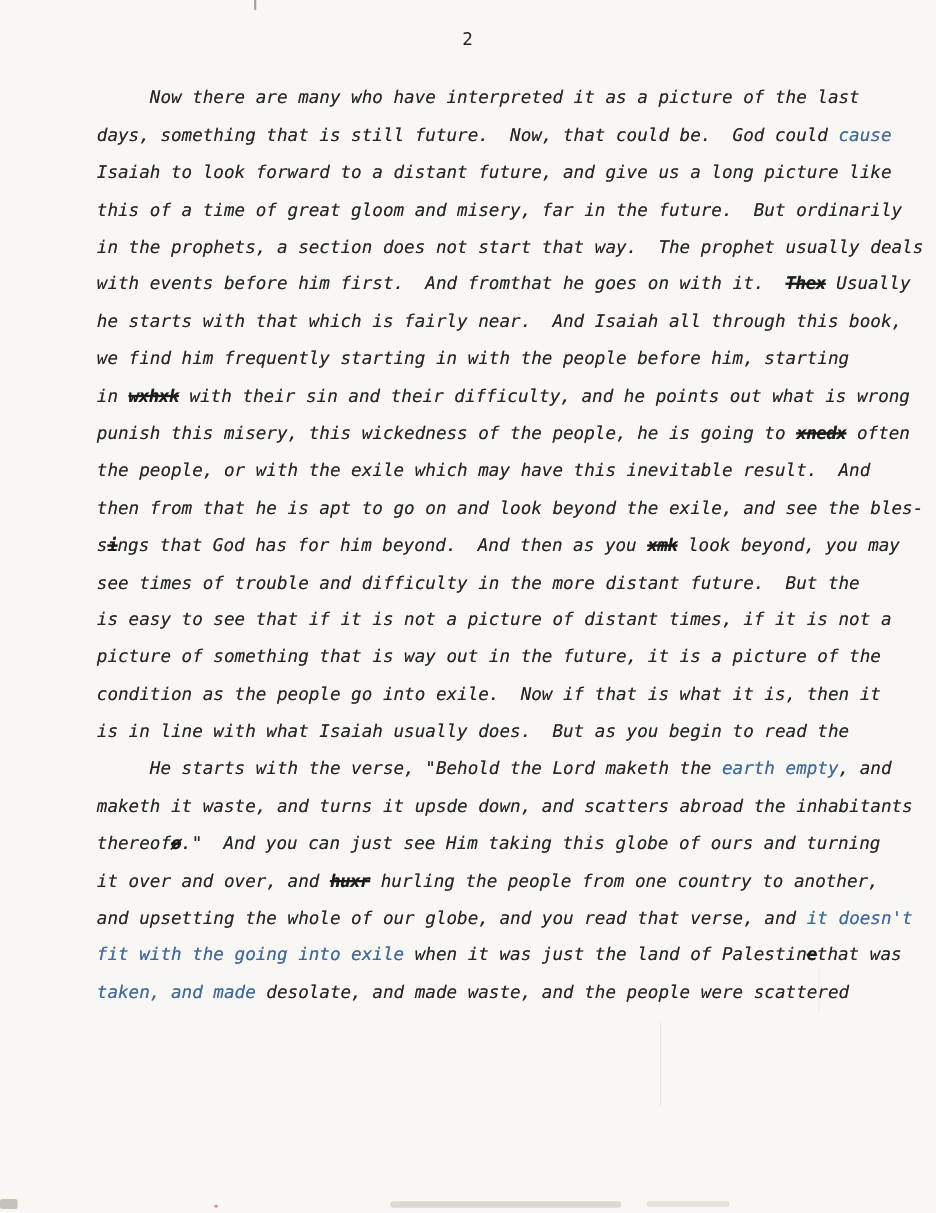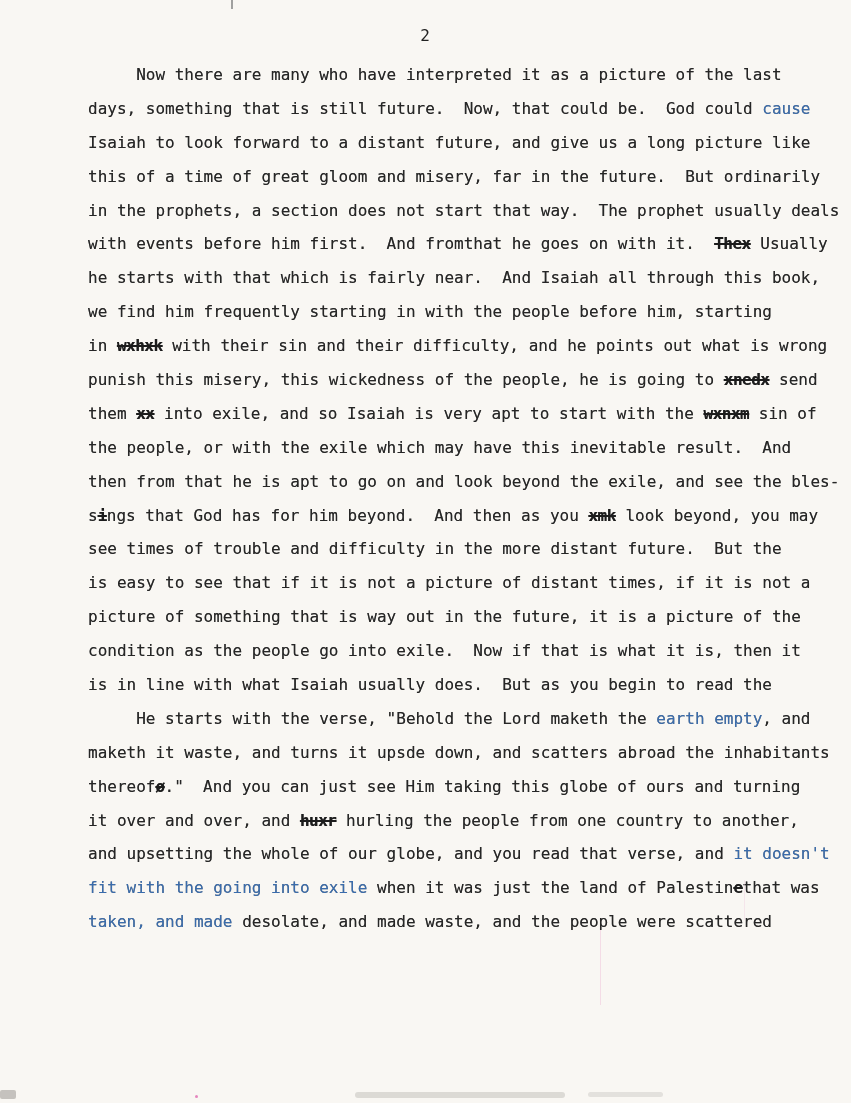--- a/index.html
+++ b/index.html
@@ -23,23 +23,24 @@
     top: 26px;
     left: 0;
     width: 100%;
     text-align: center;
     font-size: 16px;
     letter-spacing: 1px;
     color: #222;
   }
   .doc-body {
     position: absolute;
-    top: 58px;
+    top: 72px;
     left: 88px;
     width: 760px;
+    font-style: italic;
   }
   .text-line {
     height: 33.9px;
     line-height: 33.9px;
     white-space: pre;
     font-size: 16px;
     color: #262626;
     text-shadow: 0 0 0.4px rgba(30,30,30,0.55);
   }
   .seg-normal { color: inherit; }
@@ -70,22 +71,21 @@
   <div class="doc-body" id="doc-body">
       <div class="text-line"><span class="seg-normal">     Now there are many who have interpreted it as a picture of the last</span></div>
       <div class="text-line"><span class="seg-normal">days, something that is still future.  Now, that could be.  God could </span><span class="seg-blue" style="color: rgb(58, 108, 172);">cause</span></div>
       <div class="text-line"><span class="seg-normal">Isaiah to look forward to a distant future, and give us a long picture like</span></div>
       <div class="text-line"><span class="seg-normal">this of a time of great gloom and misery, far in the future.  But ordinarily</span></div>
       <div class="text-line"><span class="seg-normal">in the prophets, a section does not start that way.  The prophet usually deals</span></div>
       <div class="text-line"><span class="seg-normal">with events before him first.  And fromthat he goes on with it.  </span><span class="seg-struck">Thex</span><span class="seg-normal"> Usually</span></div>
       <div class="text-line"><span class="seg-normal">he starts with that which is fairly near.  And Isaiah all through this book,</span></div>
       <div class="text-line"><span class="seg-normal">we find him frequently starting in with the people before him, starting</span></div>
       <div class="text-line"><span class="seg-normal">in </span><span class="seg-struck">wxhxk</span><span class="seg-normal"> with their sin and their difficulty, and he points out what is wrong</span></div>
-      <div class="text-line"><span class="seg-normal">punish this misery, this wickedness of the people, he is going to </span><span class="seg-struck">xnedx</span><span class="seg-normal"> send</span></div>
-      <div class="text-line"><span class="seg-normal">them </span><span class="seg-struck">xx</span><span class="seg-normal"> into exile, and so Isaiah is very apt to start with the </span><span class="seg-struck">wxnxm</span><span class="seg-normal"> sin of</span></div>
+      <div class="text-line"><span class="seg-normal">punish this misery, this wickedness of the people, he is going to </span><span class="seg-struck">xnedx</span><span class="seg-normal"> often</span></div>
       <div class="text-line"><span class="seg-normal">the people, or with the exile which may have this inevitable result.  And</span></div>
       <div class="text-line"><span class="seg-normal">then from that he is apt to go on and look beyond the exile, and see the bles-</span></div>
       <div class="text-line"><span class="seg-normal">s</span><span class="seg-struck">i</span><span class="seg-normal">ngs that God has for him beyond.  And then as you </span><span class="seg-struck">xmk</span><span class="seg-normal"> look beyond, you may</span></div>
       <div class="text-line"><span class="seg-normal">see times of trouble and difficulty in the more distant future.  But the</span></div>
       <div class="text-line"><span class="seg-normal">is easy to see that if it is not a picture of distant times, if it is not a</span></div>
       <div class="text-line"><span class="seg-normal">picture of something that is way out in the future, it is a picture of the</span></div>
       <div class="text-line"><span class="seg-normal">condition as the people go into exile.  Now if that is what it is, then it</span></div>
       <div class="text-line"><span class="seg-normal">is in line with what Isaiah usually does.  But as you begin to read the</span></div>
       <div class="text-line"><span class="seg-normal">     He starts with the verse, "Behold the Lord maketh the </span><span class="seg-blue" style="color: rgb(58, 108, 172);">earth empty</span><span class="seg-normal">, and</span></div>
       <div class="text-line"><span class="seg-normal">maketh it waste, and turns it upsde down, and scatters abroad the inhabitants</span></div>

